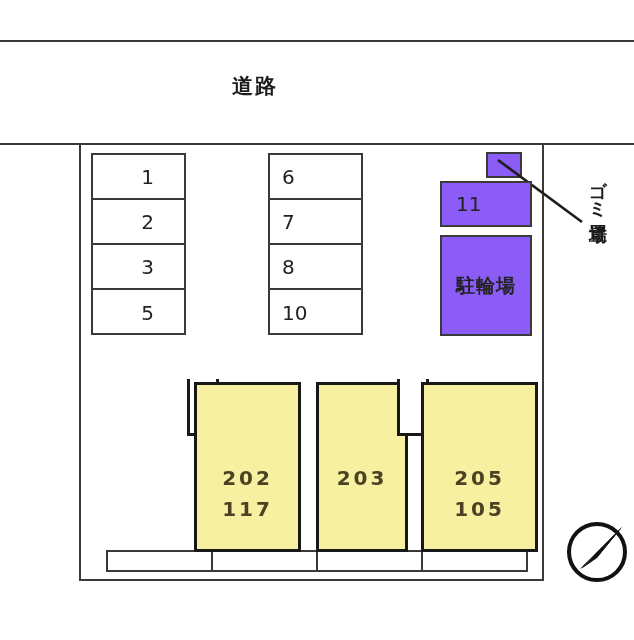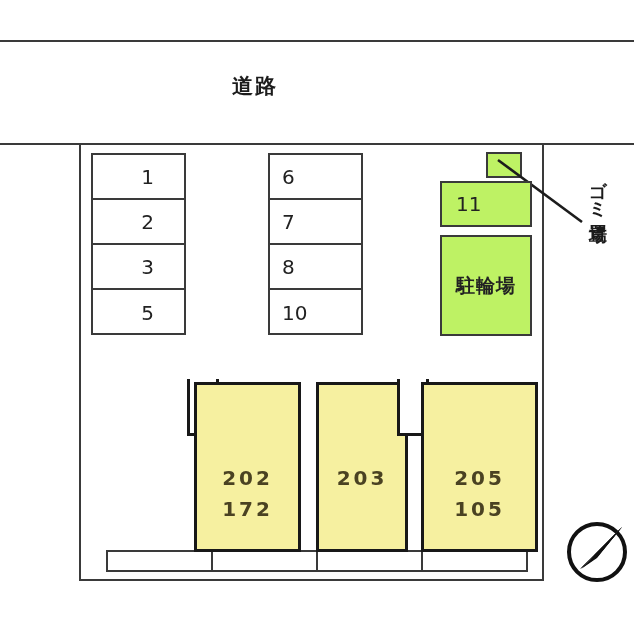--- a/index.html
+++ b/index.html
@@ -71,21 +71,21 @@
   .stack.align-left .cell {
     justify-content: flex-start;
     padding-left: 12px;
   }
 
   
   .plain-box {
     position: absolute;
     border: 2px solid #3a3a3a;
     box-sizing: border-box;
-    background: #bef264;
+    background: #8b5cf6;
     display: flex;
     align-items: center;
     color: #222222;
     font-family: "DejaVu Sans", "Liberation Sans", sans-serif;
   }
   #box-11 {
     font-size: 20px;
     padding-left: 14px;
   }
   #box-bicycle {
@@ -200,21 +200,21 @@
     <div class="balcony" style="left:321px; top:176px; width:107px; height:22px;"></div>
 
 
     <div style="position:absolute; left:87px; top:5px; width:32px; height:57px; background:#ffffff;
                 border-left:3px solid #181818; border-bottom:3px solid #181818; border-right:3px solid #181818;
                 box-sizing:border-box;"></div>
 
     <div class="unit" style="left:94px; top:8px; width:107px; height:170px;">
       <div class="labels">
         <div>202</div>
-        <div>172</div>
+        <div>117</div>
       </div>
     </div>
 
     <div class="unit" style="left:216px; top:8px; width:92px; height:170px;">
       <div class="labels">
         <div>203</div>
       </div>
     </div>
 
     <div style="position:absolute; left:297px; top:5px; width:32px; height:57px; background:#ffffff;

